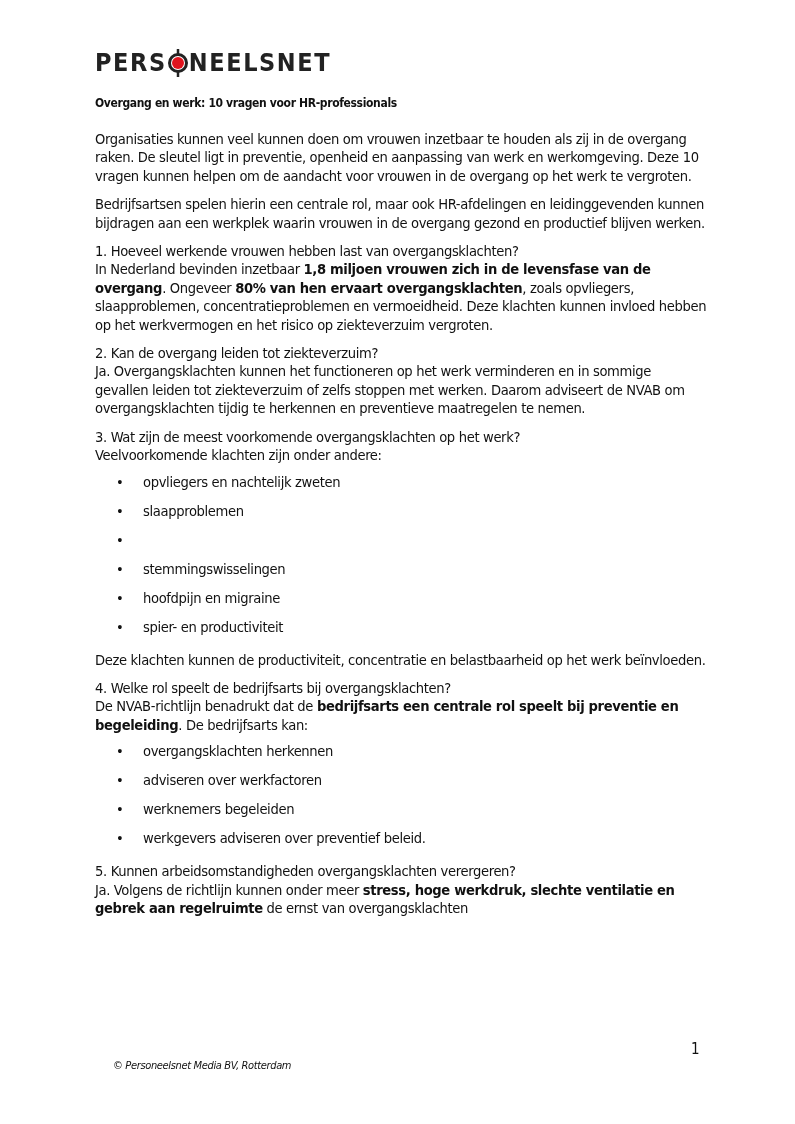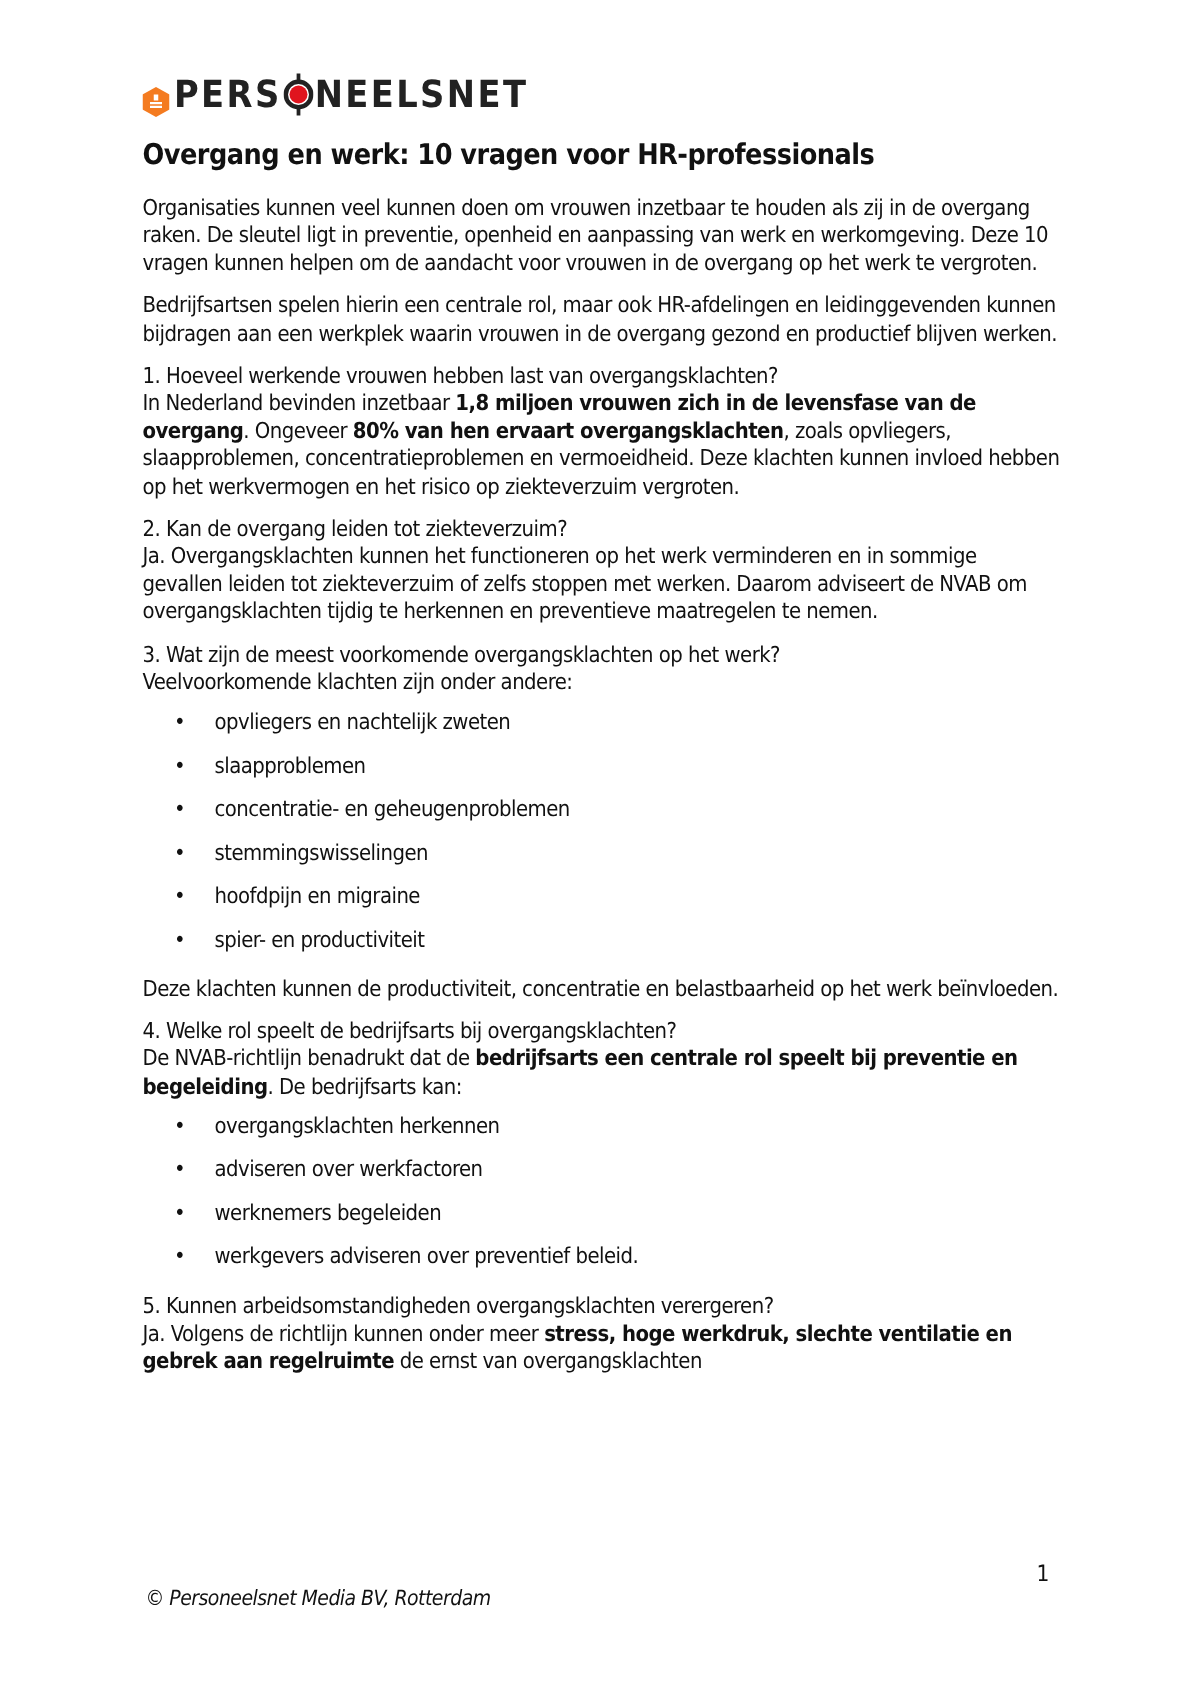--- a/index.html
+++ b/index.html
@@ -4,37 +4,37 @@
 <style>
   html, body { margin: 0; padding: 0; background: #ffffff; }
   body { width: 795px; height: 1124px; position: relative; overflow: hidden; }
   .page {
     position: absolute; left: 95px; top: 0; width: 612px;
     font-family: "DejaVu Sans", sans-serif;
     font-size: 14.6px; line-height: 18.4px; color: #111111;
     font-stretch: condensed;
     letter-spacing: -0.35px;
   }
-  .logo { position: absolute; top: 48px; left: 0; height: 30px; display: flex; align-items: flex-end; }
+  .logo { position: absolute; top: 48px; left: 0; height: 30px; display: flex; align-items: center; flex-direction: column; }
   .logo-hex { width: 18px; height: 20px; margin-right: 3px; }
   .logo-text {
     font-family: "DejaVu Sans", sans-serif; font-weight: bold; font-size: 25px;
     letter-spacing: 1.6px; color: #222222; display: flex; align-items: center; line-height: 30px;
   }
   .logo-o { width: 20px; height: 30px; margin: 0 1px; display: inline-block; vertical-align: middle; }
-  .title { position: absolute; top: 94px; left: 0; font-weight: bold; font-size: 19px; }
+  .title { position: absolute; top: 94px; left: 0; font-weight: bold; font-size: 12px; }
   .content { position: absolute; top: 130px; left: 0; width: 612px; }
   p { margin: 0 0 10px 0; }
   .q { font-weight: normal; }
   b { font-weight: bold; }
   ul { list-style: none; margin: 0 0 10px 0; padding: 0; }
   ul li { position: relative; padding-left: 48px; height: 29px; line-height: 18.4px; }
   ul li .bullet { position: absolute; left: 21px; top: 0; }
   .pagenum { position: absolute; top: 1040px; left: 596px; font-size: 15px; }
-  .footer { position: absolute; top: 1057px; left: 2px; font-style: italic; font-size: 14px; }
+  .footer { position: absolute; top: 1057px; left: 18px; font-style: italic; font-size: 11px; }
 </style>
 </head>
 <body>
 
 <div class="page">
 
   <div class="logo">
     <svg class="logo-hex" viewBox="0 0 18 20">
       <polygon points="9,0 18,5 18,15 9,20 0,15 0,5" fill="#F47B20"></polygon>
       <rect x="7.5" y="5" width="3" height="4" fill="#ffffff"></rect>
@@ -68,21 +68,21 @@
       <span>Ja. Overgangsklachten kunnen het functioneren op het werk verminderen en in sommige gevallen leiden tot ziekteverzuim of zelfs stoppen met werken. Daarom adviseert de NVAB om overgangsklachten tijdig te herkennen en preventieve maatregelen te nemen.</span>
     </p>
 
     <p style="margin-bottom:8px;">
       <span class="q">3. Wat zijn de meest voorkomende overgangsklachten op het werk?</span><br>
       <span>Veelvoorkomende klachten zijn onder andere:</span>
     </p>
     <ul style="margin-bottom:4px;">
       <li><span class="bullet">•</span><span>opvliegers en nachtelijk zweten</span></li>
       <li><span class="bullet">•</span><span>slaapproblemen</span></li>
-      <li><span class="bullet">•</span><span>concentratie- en geheugenproblemen</span></li>
+      <li><span class="bullet">•</span></li>
       <li><span class="bullet">•</span><span>stemmingswisselingen</span></li>
       <li><span class="bullet">•</span><span>hoofdpijn en migraine</span></li>
       <li><span class="bullet">•</span><span>spier- en productiviteit</span></li>
     </ul>
     <p>Deze klachten kunnen de productiviteit, concentratie en belastbaarheid op het werk beïnvloeden.</p>
 
     <p style="margin-bottom:8px;">
       <span class="q">4. Welke rol speelt de bedrijfsarts bij overgangsklachten?</span><br>
       <span>De NVAB-richtlijn benadrukt dat de </span><b>bedrijfsarts een centrale rol speelt bij preventie en begeleiding</b><span>. De bedrijfsarts kan:</span>
     </p>

